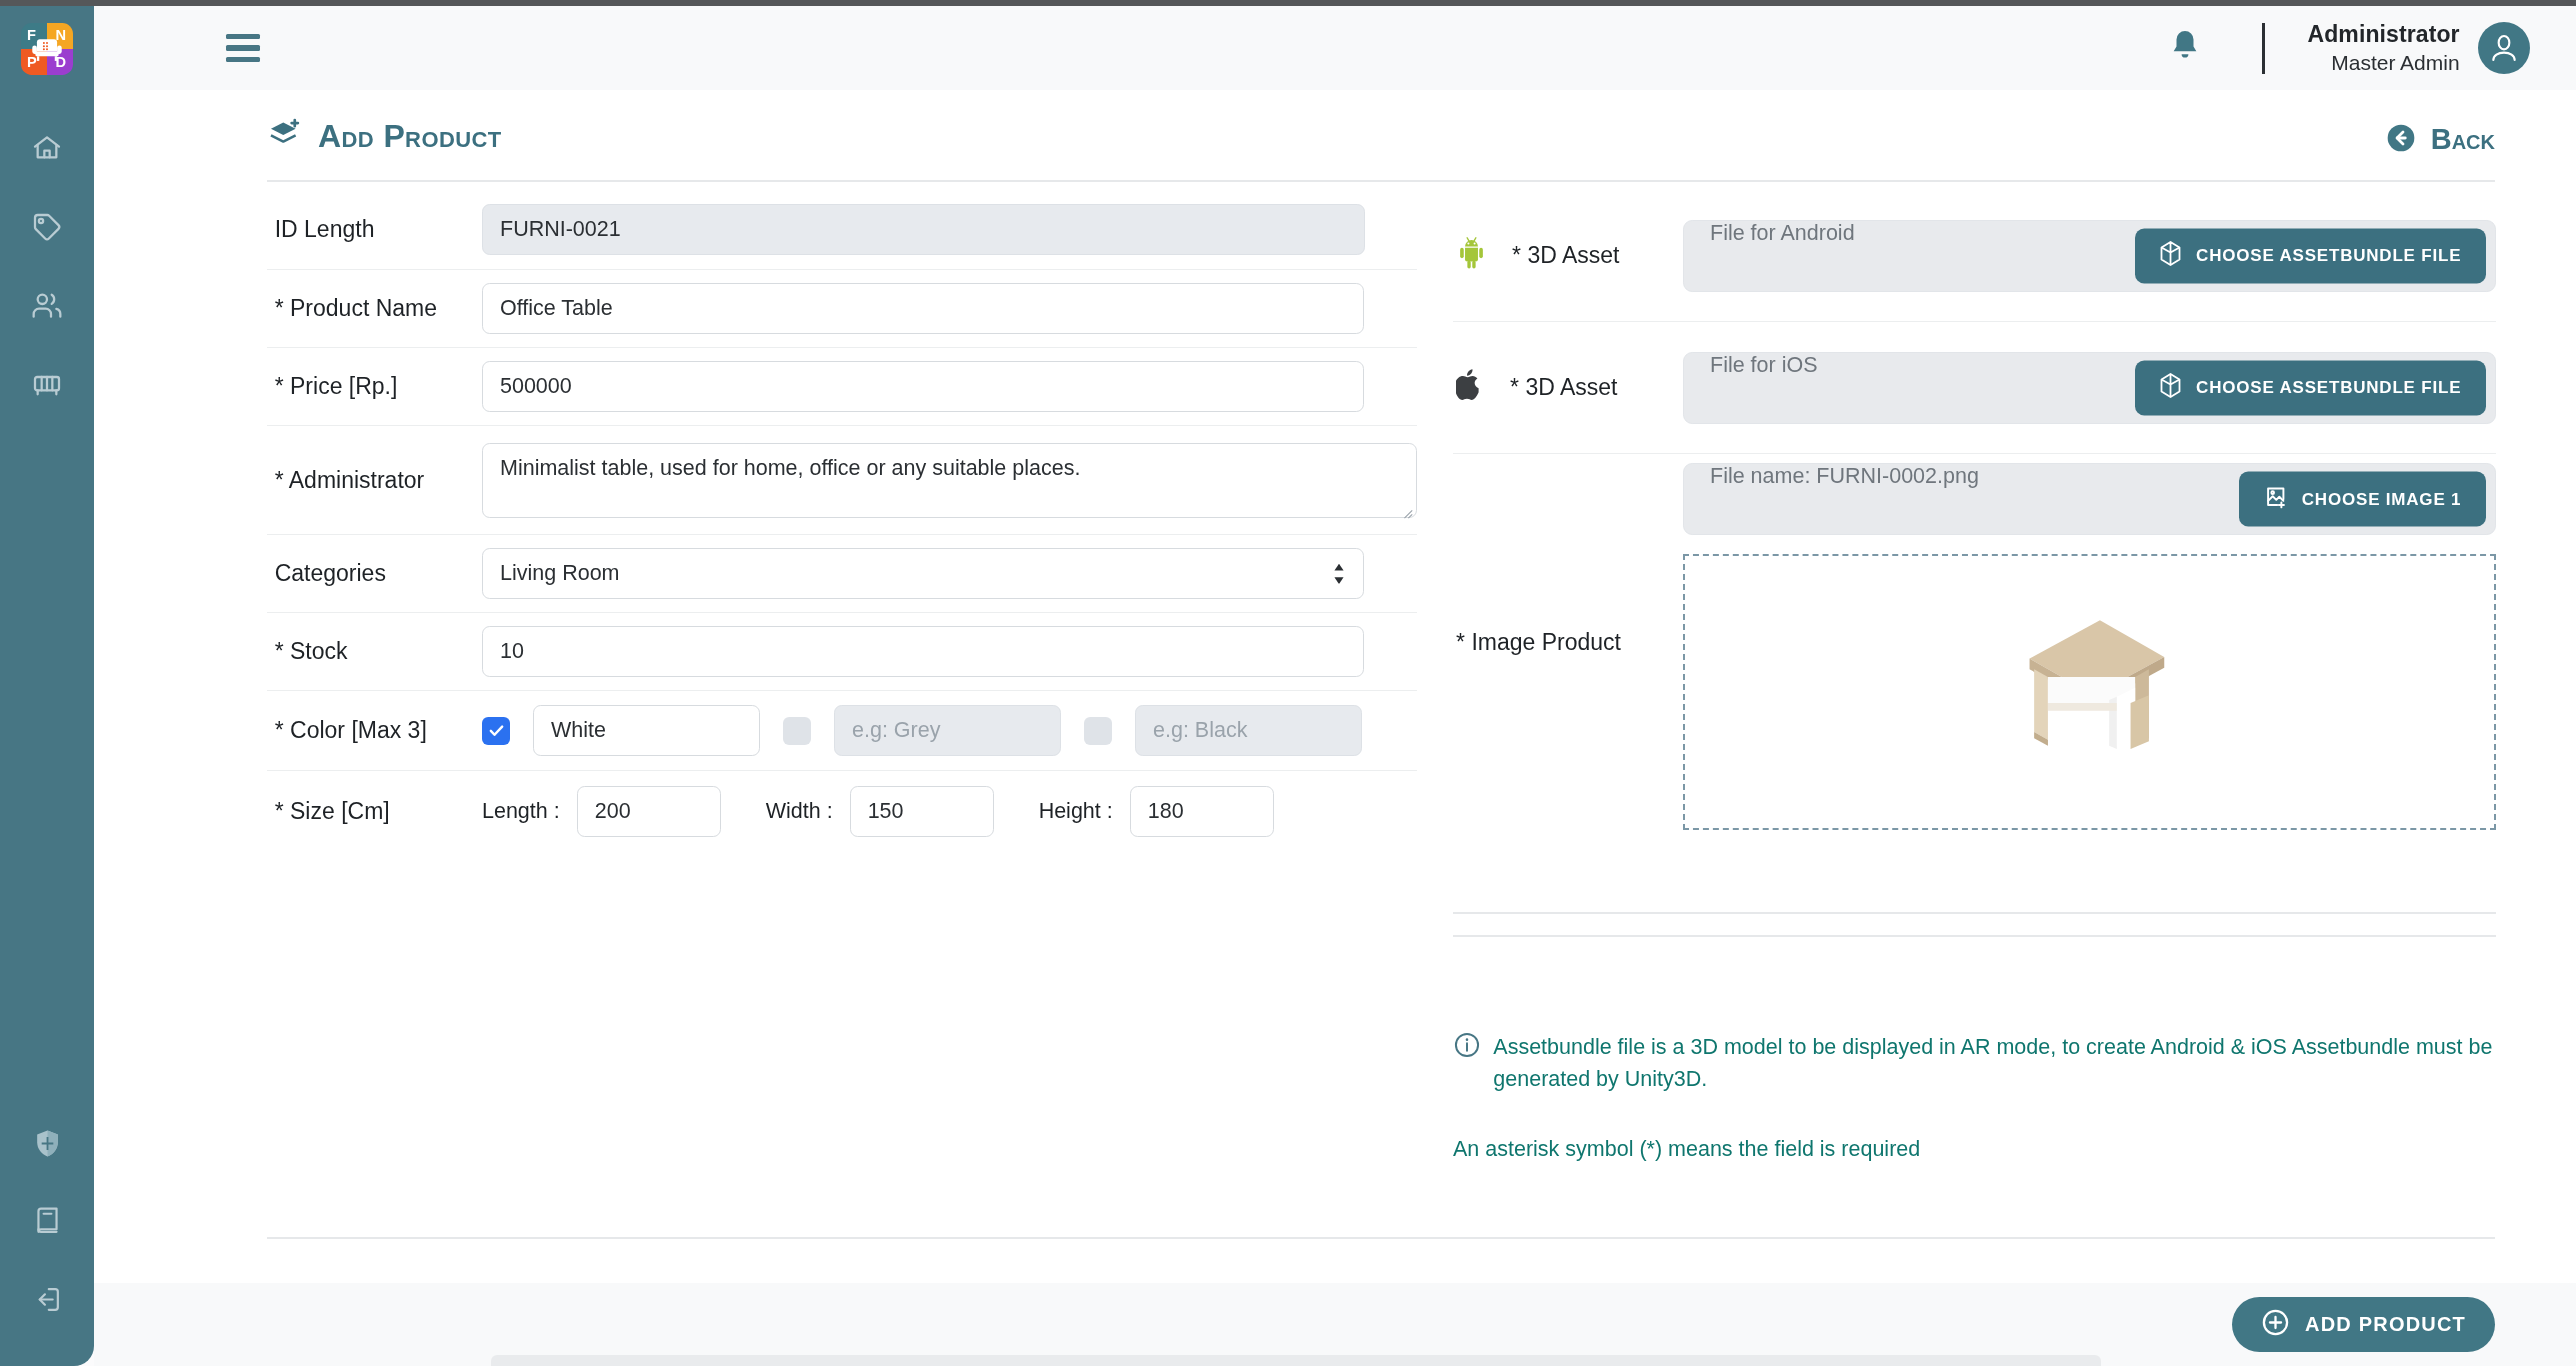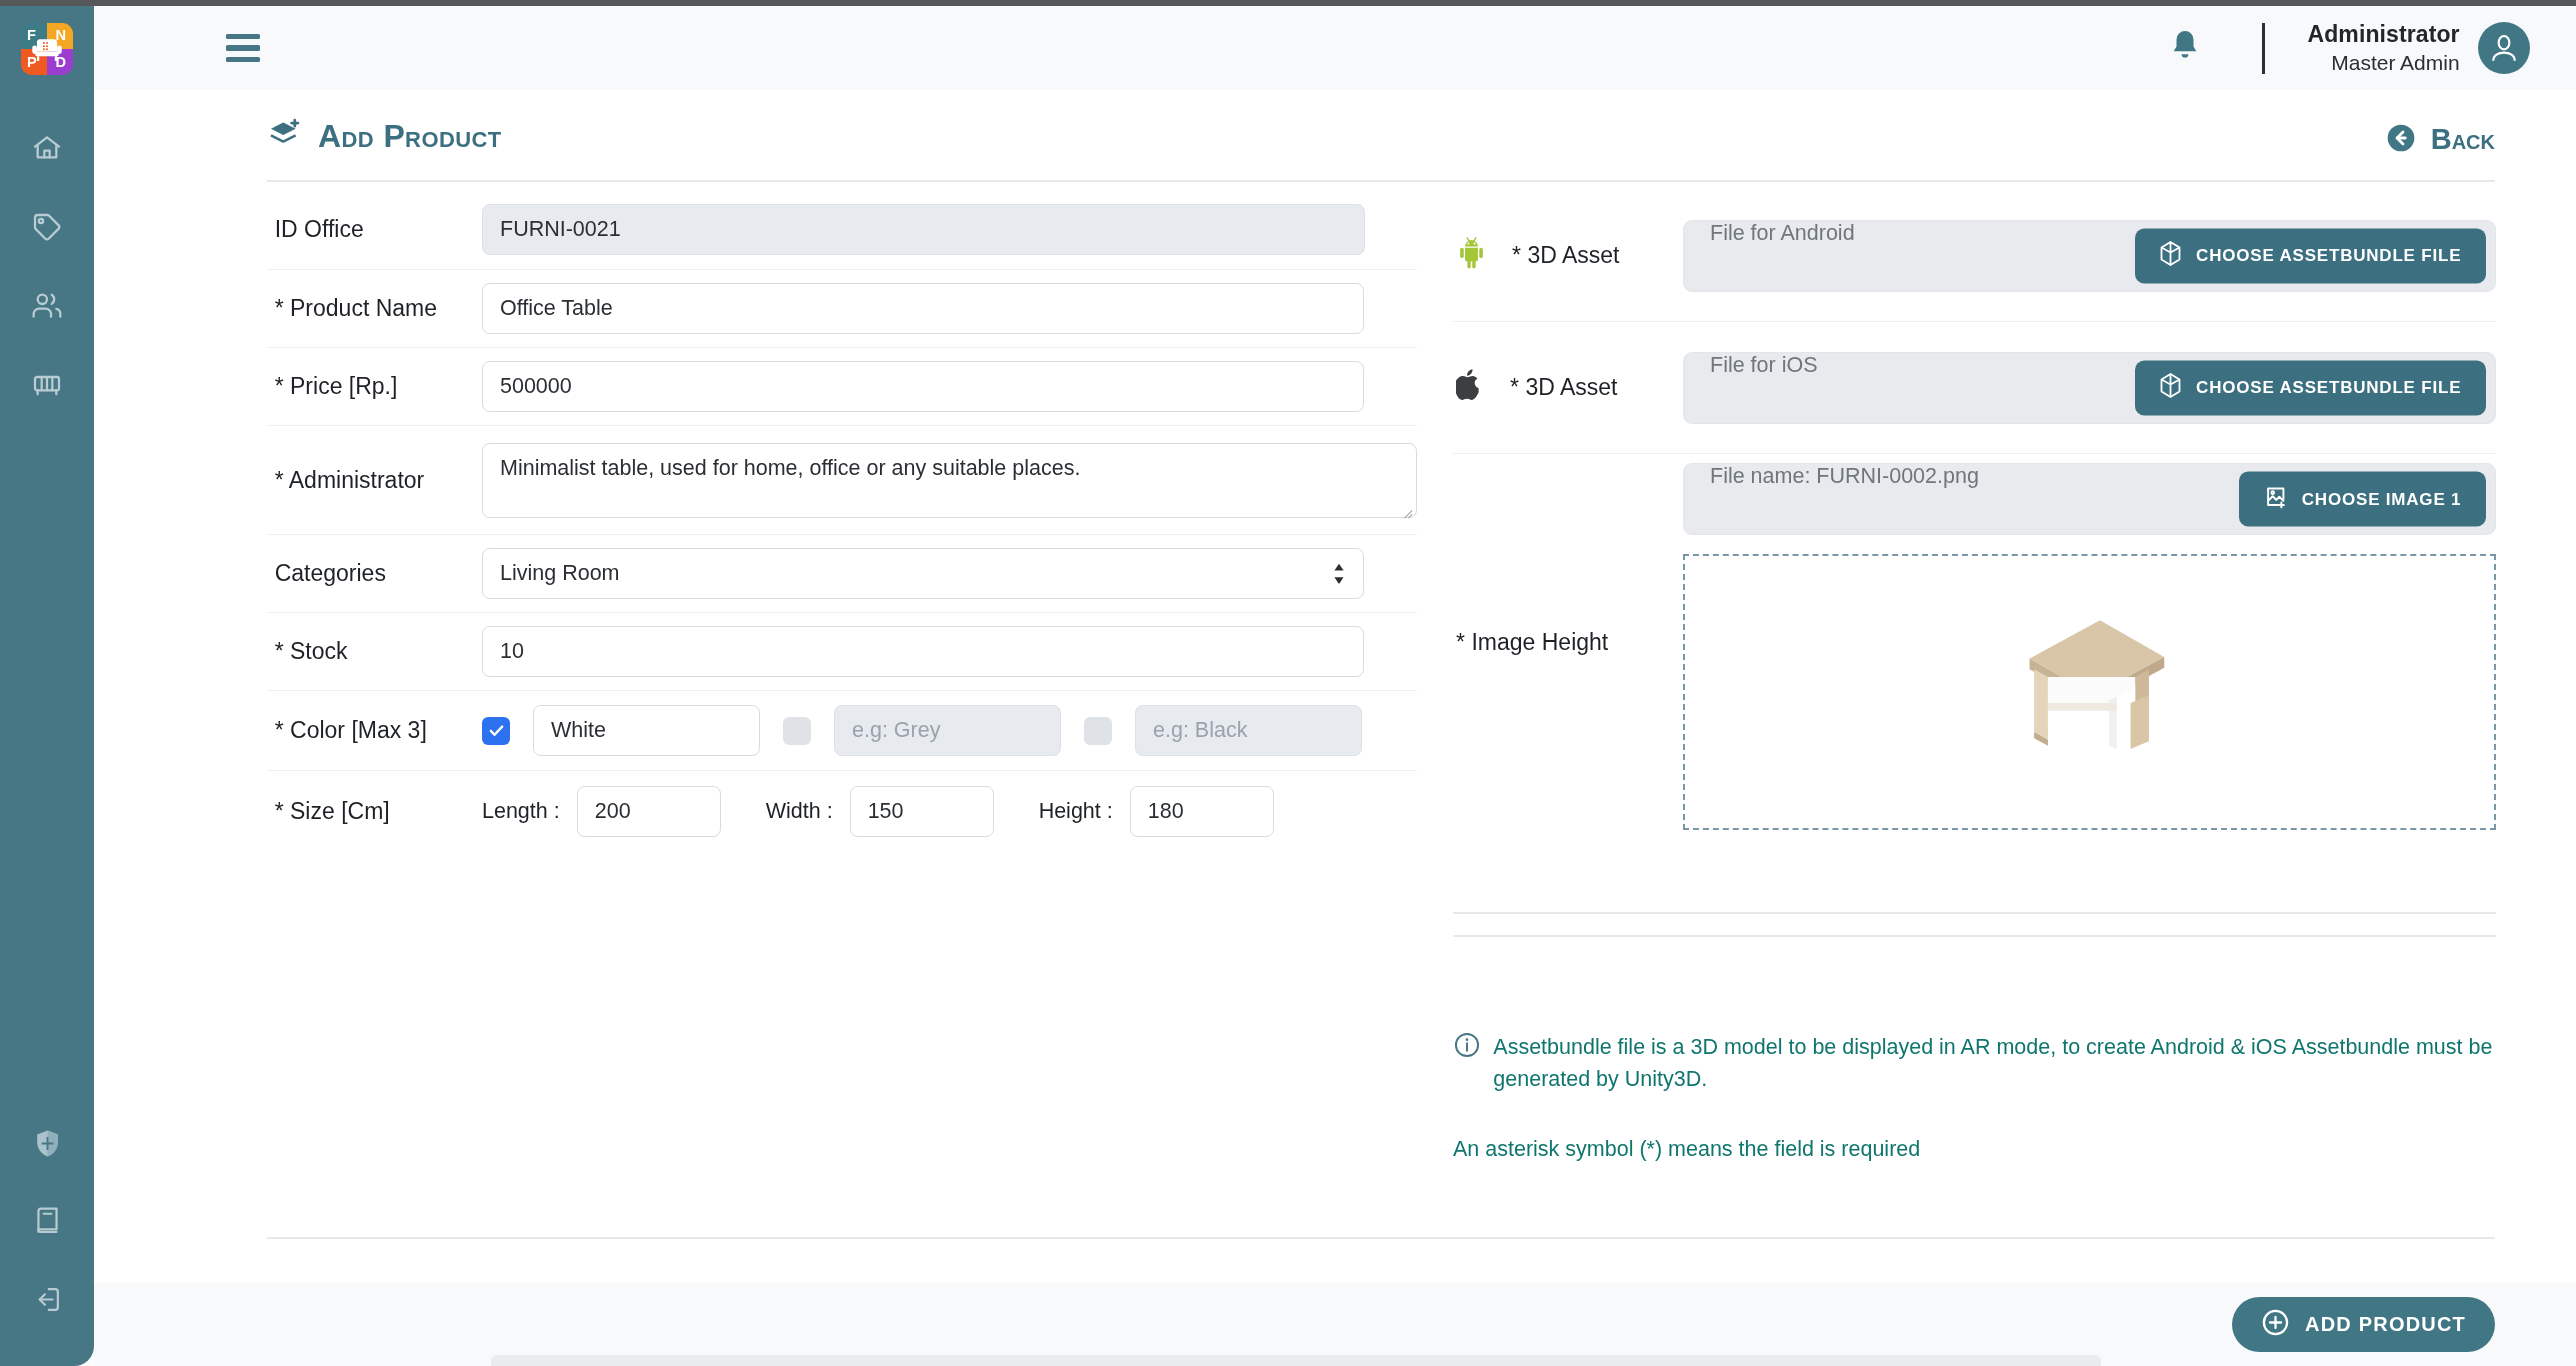--- a/index.html
+++ b/index.html
@@ -276,21 +276,21 @@
       </div>
     </div>
 
     <div class="hr-top"></div>
 
     <div class="cols">
 
       <div class="colL">
 
         <div class="row" style="height:80px;">
-          <div class="lbl lbl-L">ID Office</div>
+          <div class="lbl lbl-L">ID Length</div>
           <div class="fld disabled" style="width:883px;">FURNI-0021</div>
         </div>
 
         <div class="row" style="height:78px;">
           <div class="lbl lbl-L">* Product Name</div>
           <div class="fld" style="width:882px;">Office Table</div>
         </div>
 
         <div class="row" style="height:78px;">
           <div class="lbl lbl-L">* Price [Rp.]</div>
@@ -410,21 +410,21 @@
                     <path d="M11 1.5V24.5M2 7l9 5 9-5"></path>
                 </svg>
               </span>
               <span>CHOOSE ASSETBUNDLE FILE</span>
             </div>
           </div>
         </div>
 
         <div class="rrow" style="height:376px; align-items:stretch; border-bottom:none;">
           <div class="rlbl" style="align-items:center;">
-            <span>* Image Height</span>
+            <span>* Image Product</span>
           </div>
           <div style="flex:1; display:flex; flex-direction:column; padding-top:9.2px;">
             <div class="upbar" style="flex:0 0 72px;">
               <span class="uptxt">File name: FURNI-0002.png</span>
               <div class="btn-teal">
                 <span>
                   <svg width="24.5" height="24.5" viewBox="0 0 24 24" fill="none" stroke="#fff" stroke-width="1.9" stroke-linecap="round" stroke-linejoin="round">
                     <path d="M20 14.5V4H5v16h9"></path>
                       <path d="M5 16l4.5-4.5 3.5 3.5 3-3L20 16"></path>
                     <circle cx="9.5" cy="8" r="1.3"></circle>

